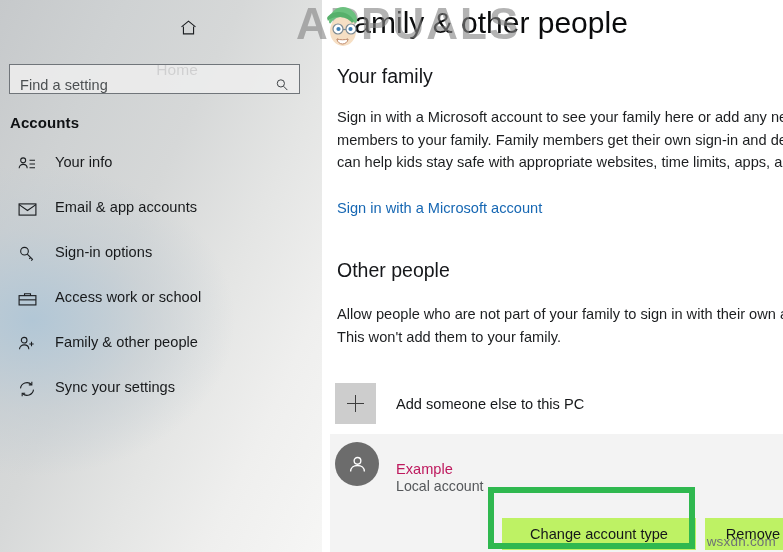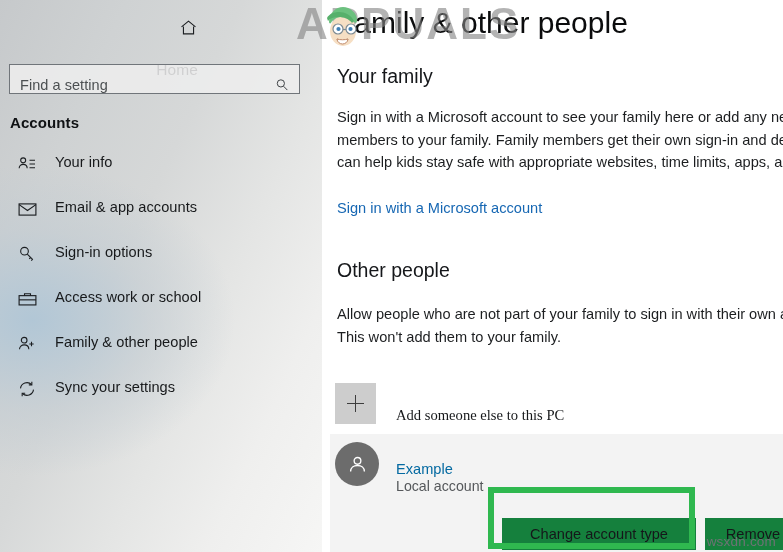--- a/index.html
+++ b/index.html
@@ -75,21 +75,21 @@
     position:absolute; left:15px; top:259px;
     font-size:19.5px; font-weight:400; color:#15171a; white-space:nowrap;
   }
   #other-body{
     position:absolute; left:15px; top:303px; width:515px;
     font-size:14.6px; line-height:22.5px; color:#1c1e20;
   }
 
   #add-row{
     position:absolute; left:13px; top:383px; height:41px;
-    display:flex; align-items:flex-end; gap:20px;font-family:Liberation Serif, serif;
+    display:flex; align-items:center; gap:20px;
   }
   #add-row .plus-tile{
     width:41px; height:41px; background:#cdcdcd;
     display:flex; align-items:center; justify-content:center;
   }
   #add-row .plus-tile .bar-h{ position:absolute; width:17px; height:1.6px; background:#3d3d3d; }
   #add-row .plus-tile .bar-v{ position:absolute; width:1.6px; height:17px; background:#3d3d3d; }
   #add-row .label{ font-size:14.6px; color:#16181a; white-space:nowrap; }
 
   #account-panel{
@@ -98,26 +98,26 @@
   }
   #account-row{
     position:absolute; left:5px; top:6px; height:48px;
     display:flex; align-items:center; gap:17px;
   }
   .avatar{
     width:44px; height:44px; border-radius:50%;
     background:#6c6c6c; display:flex; align-items:center; justify-content:center;
   }
   #account-row .txt{ display:flex; flex-direction:column; gap:1px; }
-  #account-row .name{ font-size:14.6px; color:#0369a1;margin-top:26px; }
+  #account-row .name{ font-size:14.6px; color:#be185d;margin-top:26px; }
   #account-row .sub{ font-size:14.2px; color:#55585b; }
 
   #btn-bar{ position:absolute; left:0; top:62px; width:461px; height:56px; }
   .btn{
-    position:absolute; height:32px; background:#15803d;
+    position:absolute; height:32px; background:#bef264;
     display:flex; align-items:center; justify-content:center;
     font-size:14.6px; color:#15171a; white-space:nowrap; cursor:pointer;
   }
   #btn-change{ left:172px; top:22px; width:194px; }
   #btn-remove{ left:375px; top:22px; width:96px; }
 
   #highlight{
     position:absolute; left:488px; top:487px; width:207px; height:62px;
     border:6px solid #2fb84f; background:transparent;
     pointer-events:none; z-index:40;

